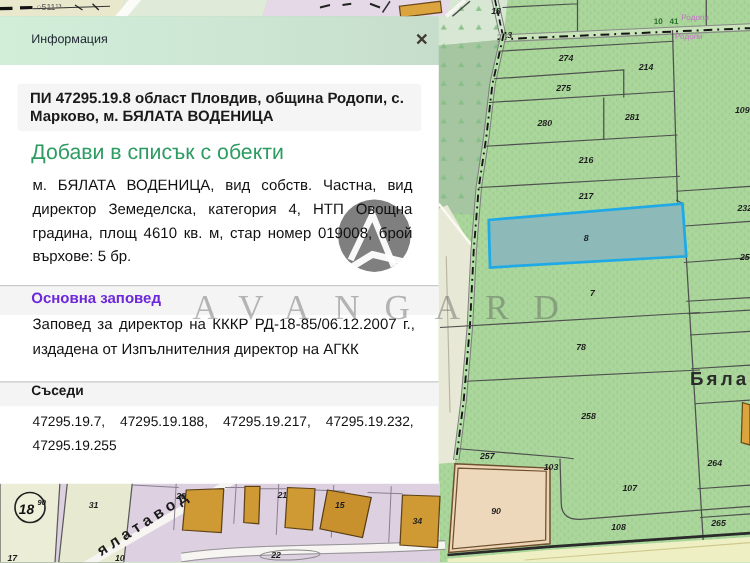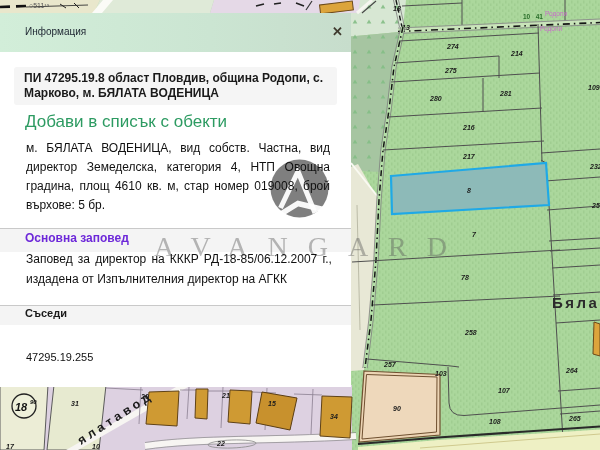--- a/index.html
+++ b/index.html
@@ -216,15 +216,16 @@
 <div class="pl" style="top:195.5px">върхове: 5 бр.</div>
 
 <div class="abs" style="left:25px;top:230.8px;font-size:12px;line-height:14px;font-weight:bold;color:#6d28d9">Основна заповед</div>
 
 <div class="jl" style="top:250.3px;width:306px"><span>Заповед</span><span>за</span><span>директор</span><span>на</span><span>КККР</span><span>РД-18-85/06.12.2007</span><span>г.,</span></div>
 
 <div class="pl" style="top:270.3px">издадена от Изпълнителния директор на АГКК</div>
 
 <div class="abs" style="left:25px;top:305.8px;font-size:11px;line-height:14px;font-weight:bold;color:#1a1a1a">Съседи</div>
 
+<div class="jl" style="top:328.6px;width:305px;font-size:11px"><span>47295.19.7,</span><span>47295.19.188,</span><span>47295.19.217,</span><span>47295.19.232,</span></div>
 
 <div class="pl" style="top:347.9px;font-size:11px">47295.19.255</div>
 </div>
 
 </body></html>

